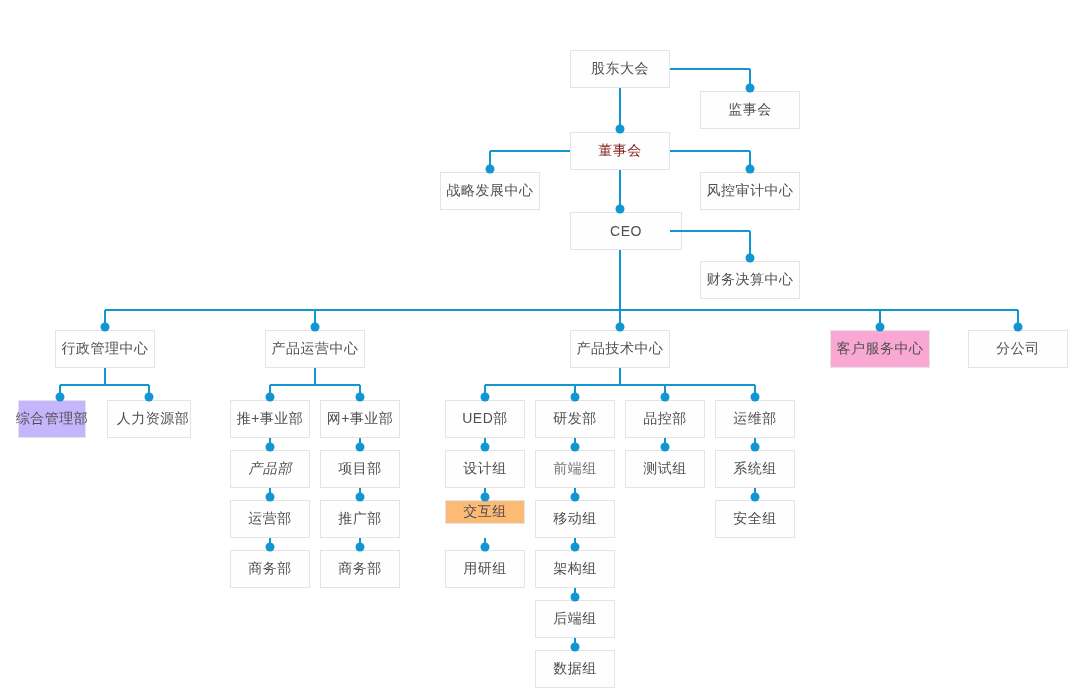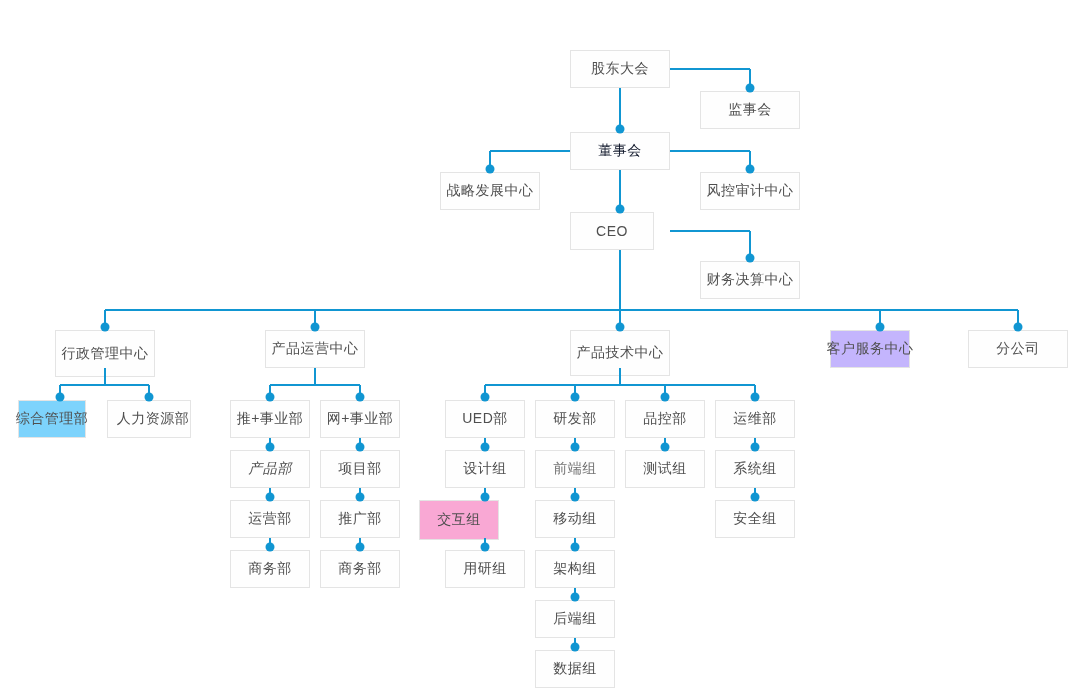--- a/index.html
+++ b/index.html
@@ -42,50 +42,50 @@
 
 <div class="org-canvas">
   <div id="nodes">
       <div class="org-node" style="left: 570px; top: 50px; width: 100px; height: 38px; background: rgb(254, 254, 254); border-color: rgb(228, 228, 228);">
         <span class="org-label" style="color: rgb(79, 79, 79);">股东大会</span>
       </div>
       <div class="org-node" style="left: 700px; top: 91px; width: 100px; height: 38px; background: rgb(254, 254, 254); border-color: rgb(228, 228, 228);">
         <span class="org-label" style="color: rgb(79, 79, 79);">监事会</span>
       </div>
       <div class="org-node" style="left: 570px; top: 132px; width: 100px; height: 38px; background: rgb(254, 254, 254); border-color: rgb(228, 228, 228);">
-        <span class="org-label" style="color: #0f172a;">董事会</span>
+        <span class="org-label" style="color: #7f1d1d;">董事会</span>
       </div>
       <div class="org-node" style="left: 440px; top: 172px; width: 100px; height: 38px; background: rgb(254, 254, 254); border-color: rgb(228, 228, 228);">
         <span class="org-label" style="color: rgb(79, 79, 79);">战略发展中心</span>
       </div>
       <div class="org-node" style="left: 700px; top: 172px; width: 100px; height: 38px; background: rgb(254, 254, 254); border-color: rgb(228, 228, 228);">
         <span class="org-label" style="color: rgb(79, 79, 79);">风控审计中心</span>
       </div>
-      <div class="org-node" style="left: 570px; top: 212px; width: 84px; height: 38px; background: rgb(254, 254, 254); border-color: rgb(228, 228, 228);">
+      <div class="org-node" style="left: 570px; top: 212px; width: 112px; height: 38px; background: rgb(254, 254, 254); border-color: rgb(228, 228, 228);">
         <span class="org-label" style="color: rgb(79, 79, 79);">CEO</span>
       </div>
       <div class="org-node" style="left: 700px; top: 261px; width: 100px; height: 38px; background: rgb(254, 254, 254); border-color: rgb(228, 228, 228);">
         <span class="org-label" style="color: rgb(79, 79, 79);">财务决算中心</span>
       </div>
-      <div class="org-node" style="left: 55px; top: 330px; width: 100px; height: 47px; background: rgb(254, 254, 254); border-color: rgb(228, 228, 228);">
+      <div class="org-node" style="left: 55px; top: 330px; width: 100px; height: 38px; background: rgb(254, 254, 254); border-color: rgb(228, 228, 228);">
         <span class="org-label" style="color: rgb(79, 79, 79);">行政管理中心</span>
       </div>
       <div class="org-node" style="left: 265px; top: 330px; width: 100px; height: 38px; background: rgb(254, 254, 254); border-color: rgb(228, 228, 228);">
         <span class="org-label" style="color: rgb(79, 79, 79);">产品运营中心</span>
       </div>
-      <div class="org-node" style="left: 570px; top: 330px; width: 100px; height: 46px; background: rgb(254, 254, 254); border-color: rgb(228, 228, 228);">
+      <div class="org-node" style="left: 570px; top: 330px; width: 100px; height: 38px; background: rgb(254, 254, 254); border-color: rgb(228, 228, 228);">
         <span class="org-label" style="color: rgb(79, 79, 79);">产品技术中心</span>
       </div>
-      <div class="org-node" style="left: 830px; top: 330px; width: 80px; height: 38px; background: #c4b5fd; border-color: rgb(228, 228, 228);">
+      <div class="org-node" style="left: 830px; top: 330px; width: 100px; height: 38px; background: #f9a8d4; border-color: rgb(228, 228, 228);">
         <span class="org-label" style="color: rgb(79, 79, 79);">客户服务中心</span>
       </div>
       <div class="org-node" style="left: 968px; top: 330px; width: 100px; height: 38px; background: rgb(254, 254, 254); border-color: rgb(228, 228, 228);">
         <span class="org-label" style="color: rgb(79, 79, 79);">分公司</span>
       </div>
-      <div class="org-node" style="left: 18px; top: 400px; width: 68px; height: 38px; background: #7dd3fc; border-color: rgb(228, 228, 228);">
+      <div class="org-node" style="left: 18px; top: 400px; width: 68px; height: 38px; background: #c4b5fd; border-color: rgb(228, 228, 228);">
         <span class="org-label" style="color: rgb(79, 79, 79);">综合管理部</span>
       </div>
       <div class="org-node" style="left: 107px; top: 400px; width: 84px; height: 38px; background: rgb(254, 254, 254); border-color: rgb(228, 228, 228); padding-left: 8px;">
         <span class="org-label" style="color: rgb(79, 79, 79);">人力资源部</span>
       </div>
       <div class="org-node" style="left: 230px; top: 400px; width: 80px; height: 38px; background: rgb(254, 254, 254); border-color: rgb(228, 228, 228);">
         <span class="org-label" style="color: rgb(79, 79, 79);">推+事业部</span>
       </div>
       <div class="org-node" style="left: 320px; top: 400px; width: 80px; height: 38px; background: rgb(254, 254, 254); border-color: rgb(228, 228, 228);">
         <span class="org-label" style="color: rgb(79, 79, 79);">网+事业部</span>
@@ -116,21 +116,21 @@
       </div>
       <div class="org-node" style="left: 320px; top: 500px; width: 80px; height: 38px; background: rgb(254, 254, 254); border-color: rgb(228, 228, 228);">
         <span class="org-label" style="color: rgb(79, 79, 79);">推广部</span>
       </div>
       <div class="org-node" style="left: 320px; top: 550px; width: 80px; height: 38px; background: rgb(254, 254, 254); border-color: rgb(228, 228, 228);">
         <span class="org-label" style="color: rgb(79, 79, 79);">商务部</span>
       </div>
       <div class="org-node" style="left: 445px; top: 450px; width: 80px; height: 38px; background: rgb(254, 254, 254); border-color: rgb(228, 228, 228);">
         <span class="org-label" style="color: rgb(79, 79, 79);">设计组</span>
       </div>
-      <div class="org-node" style="left: 419px; top: 500px; width: 80px; height: 40px; background: #f9a8d4; border-color: rgb(228, 228, 228);">
+      <div class="org-node" style="left: 445px; top: 500px; width: 80px; height: 24px; background: #fdba74; border-color: rgb(228, 228, 228);">
         <span class="org-label" style="color: rgb(79, 79, 79);">交互组</span>
       </div>
       <div class="org-node" style="left: 445px; top: 550px; width: 80px; height: 38px; background: rgb(254, 254, 254); border-color: rgb(228, 228, 228);">
         <span class="org-label" style="color: rgb(79, 79, 79);">用研组</span>
       </div>
       <div class="org-node" style="left: 535px; top: 450px; width: 80px; height: 38px; background: rgb(254, 254, 254); border-color: rgb(228, 228, 228);">
         <span class="org-label" style="color: #737373;">前端组</span>
       </div>
       <div class="org-node" style="left: 535px; top: 500px; width: 80px; height: 38px; background: rgb(254, 254, 254); border-color: rgb(228, 228, 228);">
         <span class="org-label" style="color: rgb(79, 79, 79);">移动组</span>

